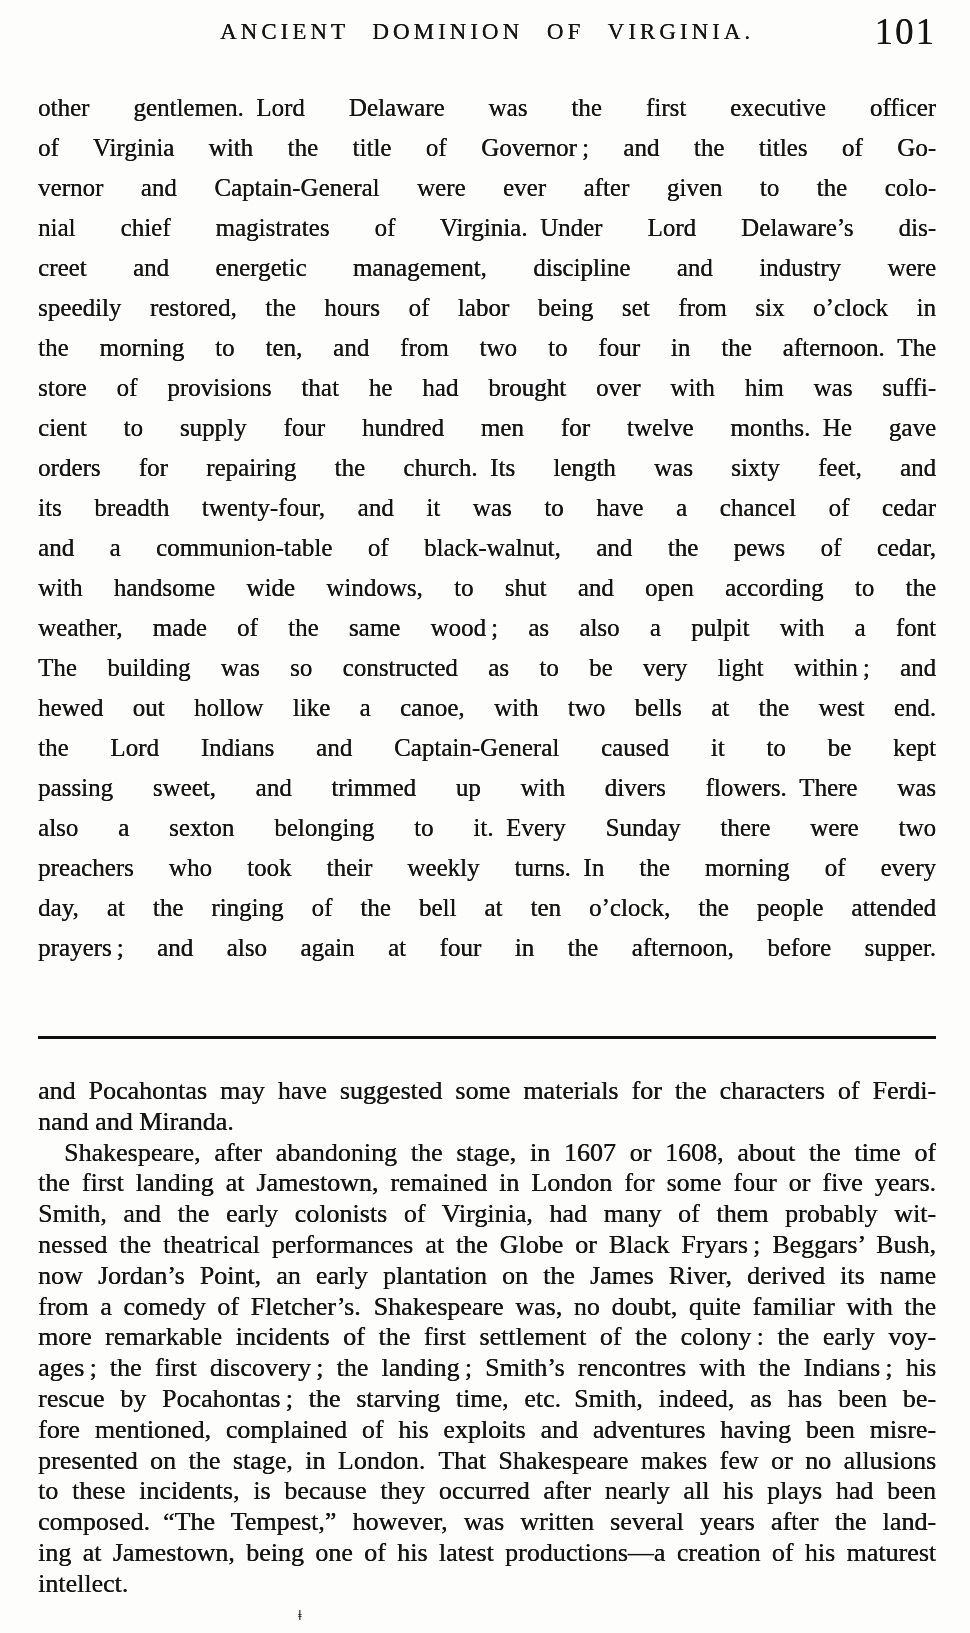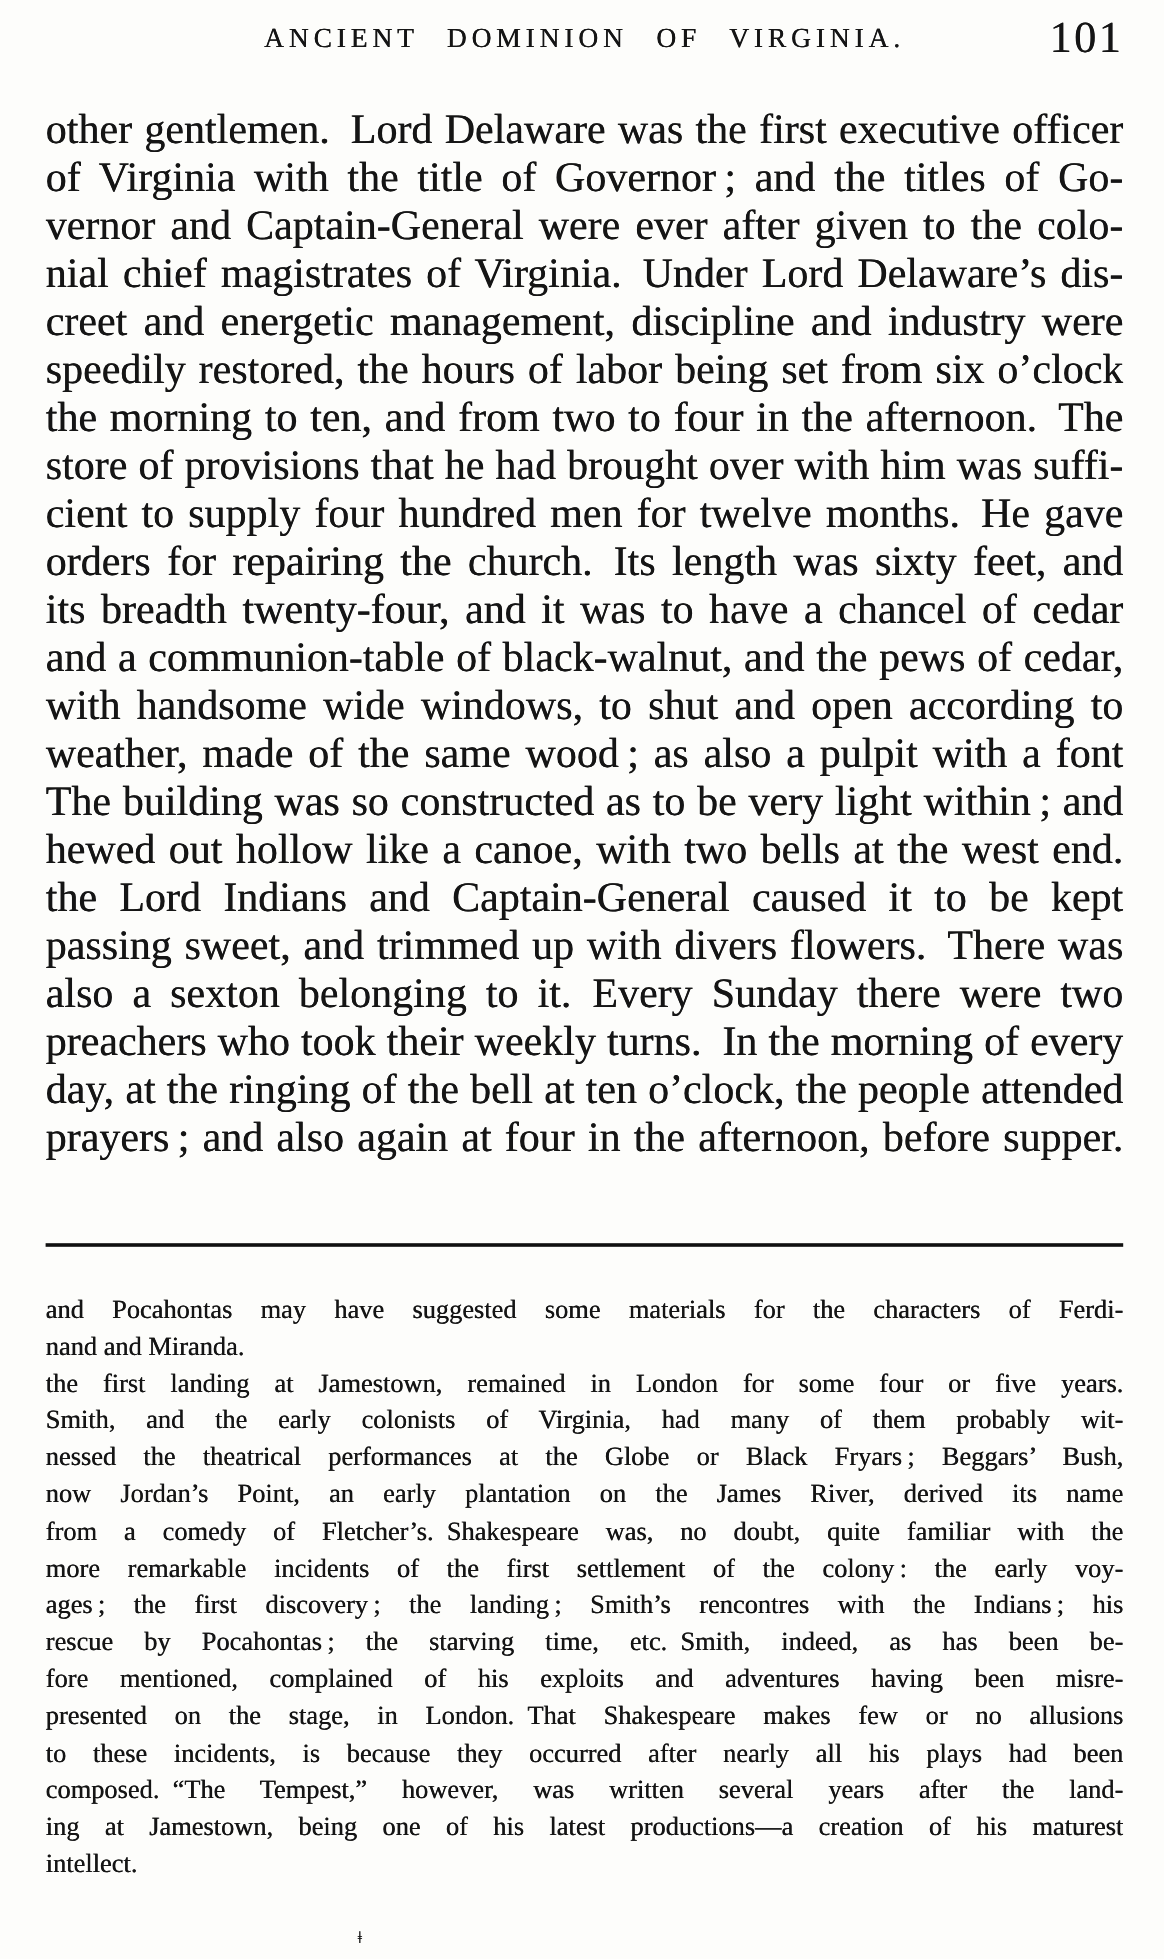--- a/index.html
+++ b/index.html
@@ -31,21 +31,21 @@
     top: 10px;
     right: 34px;
     font-size: 37px;
     letter-spacing: 2px;
   }
   .body-text {
     position: absolute;
     top: 88px;
     left: 38px;
     width: 898px;
-    font-size: 35px;
+    font-size: 25px;
   }
   .bline {
     height: 40px;
     line-height: 40px;
     text-align: justify;
     text-align-last: justify;
     overflow: hidden;
   }
   .footnote-rule {
     position: absolute;
@@ -55,21 +55,21 @@
     height: 3px;
     background: #101010;
     border: none;
     margin: 0;
   }
   .footnote {
     position: absolute;
     top: 1076px;
     left: 38px;
     width: 898px;
-    font-size: 22px;
+    font-size: 26px;
   }
   .fline {
     height: 30.8px;
     line-height: 30.8px;
     text-align: justify;
     text-align-last: justify;
     overflow: hidden;
   }
   .fline.flush { text-align-last: left; }
   .fline.indent { text-indent: 26px; }
@@ -114,20 +114,21 @@
     <div class="bline">preachers who took their weekly turns. In the morning of every</div>
     <div class="bline">day, at the ringing of the bell at ten o’clock, the people attended</div>
     <div class="bline">prayers ; and also again at four in the afternoon, before supper.</div>
   </main>
 
   <div class="footnote-rule"></div>
 
   <section class="footnote">
     <div class="fline">and Pocahontas may have suggested some materials for the characters of Ferdi-</div>
     <div class="fline flush">nand and Miranda.</div>
+    <div class="fline indent">Shakespeare, after abandoning the stage, in 1607 or 1608, about the time of</div>
     <div class="fline">the first landing at Jamestown, remained in London for some four or five years.</div>
     <div class="fline">Smith, and the early colonists of Virginia, had many of them probably wit-</div>
     <div class="fline">nessed the theatrical performances at the Globe or Black Fryars ; Beggars’ Bush,</div>
     <div class="fline">now Jordan’s Point, an early plantation on the James River, derived its name</div>
     <div class="fline">from a comedy of Fletcher’s. Shakespeare was, no doubt, quite familiar with the</div>
     <div class="fline">more remarkable incidents of the first settlement of the colony : the early voy-</div>
     <div class="fline">ages ; the first discovery ; the landing ; Smith’s rencontres with the Indians ; his</div>
     <div class="fline">rescue by Pocahontas ; the starving time, etc. Smith, indeed, as has been be-</div>
     <div class="fline">fore mentioned, complained of his exploits and adventures having been misre-</div>
     <div class="fline">presented on the stage, in London. That Shakespeare makes few or no allusions</div>

